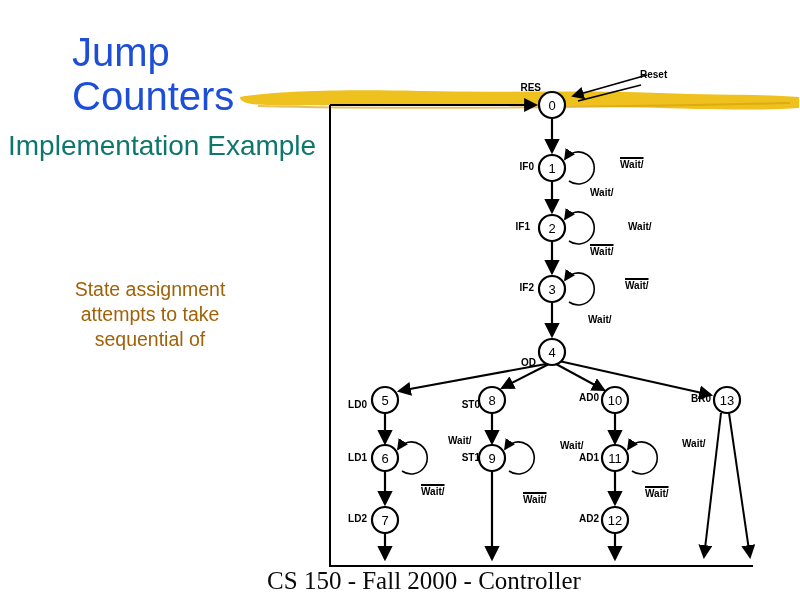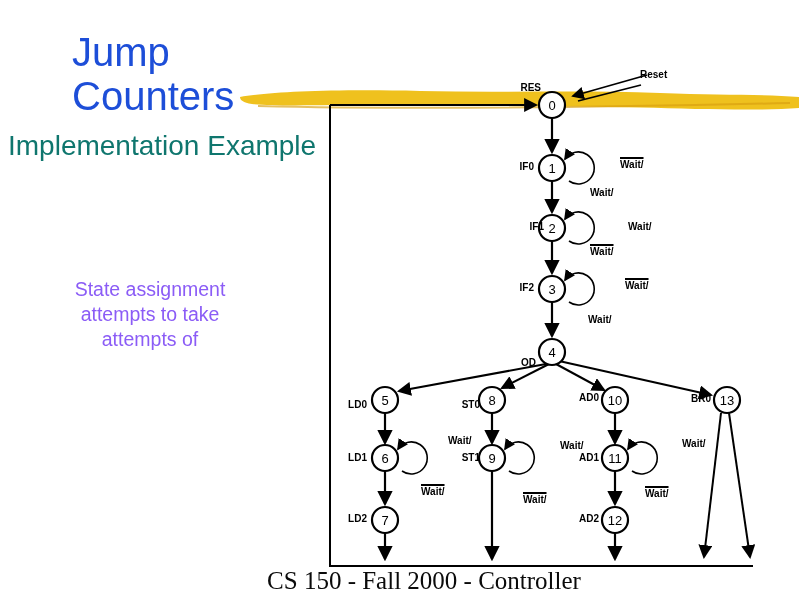--- a/index.html
+++ b/index.html
@@ -13,21 +13,21 @@
   .title{
     position:absolute;left:72px;top:30px;z-index:2;
     font-size:40px;line-height:44px;color:#1d4ed8;font-weight:normal;
   }
   .subtitle{
     position:absolute;left:8px;top:130px;z-index:2;
     font-size:28px;color:#0f766e;
   }
   .body-text{
     position:absolute;left:28px;top:277px;width:244px;z-index:2;
-    text-align:center;font-size:19.5px;line-height:25px;color:#8b5cf6;
+    text-align:center;font-size:19.5px;line-height:25px;color:#a16207;
   }
   .footer{
     position:absolute;left:0;top:567px;width:800px;z-index:2;
     text-align:center;font-family:"Liberation Serif",serif;font-size:25px;color:#0a0a0a;padding-left:24px;
   }
   .dlabel{
     position:absolute;z-index:4;white-space:nowrap;
     font-size:10px;font-weight:bold;color:#000;line-height:14px;padding-left:24px;
   }
   .ov{text-decoration:overline;text-decoration-thickness:1.5px;}
@@ -49,21 +49,21 @@
 
   <div class="title">
     <div>Jump</div>
     <div>Counters</div>
   </div>
   <div class="subtitle">Implementation Example</div>
 
   <div class="body-text">
     <div>State assignment</div>
     <div>attempts to take</div>
-    <div>attempts of</div>
+    <div>sequential of</div>
   </div>
 
   <svg id="diagram-layer" class="layer" width="800" height="600" viewBox="0 0 800 600">
     <defs>
       <marker id="arr" viewBox="0 0 10 10" refX="8.5" refY="5" markerWidth="7" markerHeight="7" orient="auto">
         <path d="M0,0 L10,5 L0,10 Z" fill="#000"></path>
       </marker>
     </defs>
 
     <path class="diag-edge" d="M330,105 L330,566 L753,566" stroke-width="2"></path>
@@ -157,21 +157,21 @@
     </g>
     <g>
       <circle class="state-circle" cx="727" cy="400" r="13"></circle>
       <text class="state-num" x="727" y="400" text-anchor="middle" dominant-baseline="central">13</text>
     </g>
   </svg>
 
   <div class="dlabel" style="right:259px;top:81px;">RES</div>
   <div class="dlabel" style="left:616px;top:68px;">Reset</div>
   <div class="dlabel" style="right:266px;top:160px;margin-left:24px;">IF0</div>
-  <div class="dlabel" style="right:256px;top:220px;">IF1</div>
+  <div class="dlabel" style="right:270px;top:220px;">IF1</div>
   <div class="dlabel" style="right:266px;top:281px;">IF2</div>
   <div class="dlabel" style="right:264px;top:356px;">OD</div>
   <div class="dlabel" style="right:433px;top:398px;">LD0</div>
   <div class="dlabel" style="right:433px;top:451px;margin-left:12px;">LD1</div>
   <div class="dlabel" style="right:433px;top:512px;">LD2</div>
   <div class="dlabel" style="right:320px;top:398px;">ST0</div>
   <div class="dlabel" style="right:320px;top:451px;">ST1</div>
   <div class="dlabel" style="right:201px;top:391px;">AD0</div>
   <div class="dlabel" style="right:201px;top:451px;">AD1</div>
   <div class="dlabel" style="right:201px;top:512px;">AD2</div>

